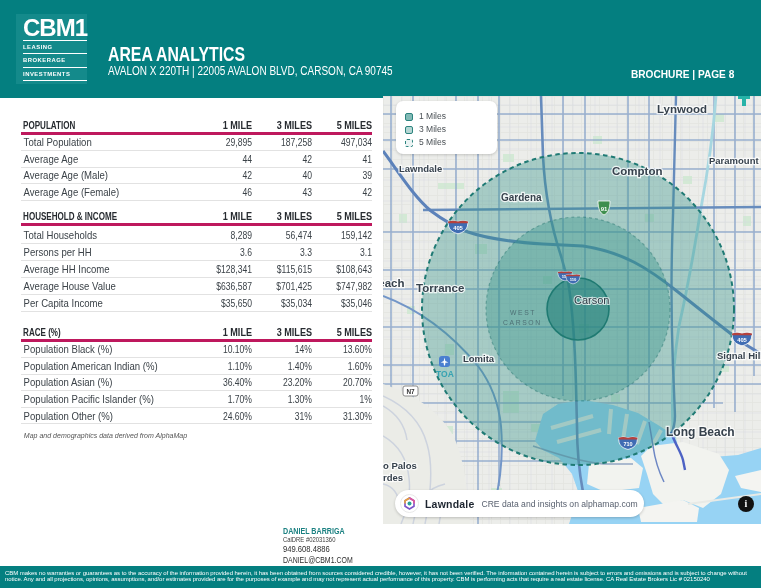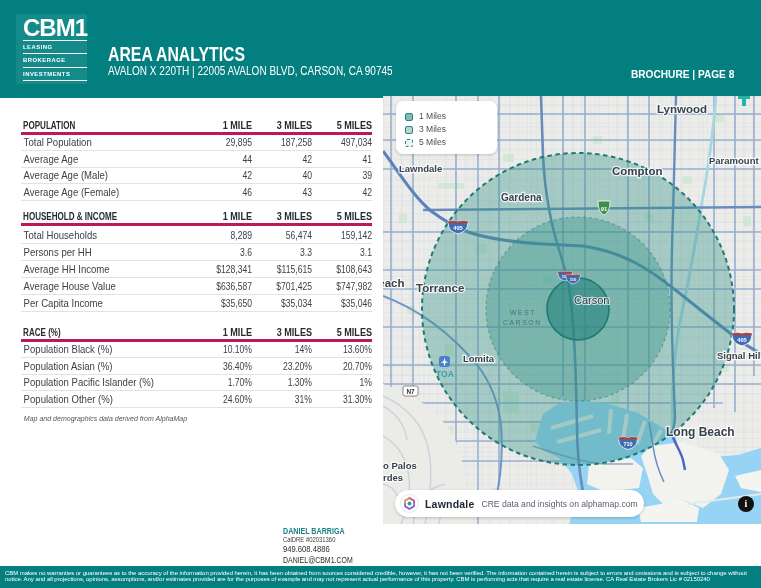--- a/index.html
+++ b/index.html
@@ -147,20 +147,26 @@
         <div class="c0">RACE (%)</div>
         <div class="c1">1 MILE</div>
         <div class="c2">3 MILES</div>
         <div class="c3">5 MILES</div>
       </div>
     <div class="drow" style="height:16.6px">
         <div class="c0">Population Black (%)</div>
         <div class="c1">10.10%</div>
         <div class="c2">14%</div>
         <div class="c3">13.60%</div>
+      </div>
+    <div class="drow" style="height:16.6px">
+        <div class="c0">Population American Indian (%)</div>
+        <div class="c1">1.10%</div>
+        <div class="c2">1.40%</div>
+        <div class="c3">1.60%</div>
       </div>
     <div class="drow" style="height:16.6px">
         <div class="c0">Population Asian (%)</div>
         <div class="c1">36.40%</div>
         <div class="c2">23.20%</div>
         <div class="c3">20.70%</div>
       </div>
     <div class="drow" style="height:16.6px">
         <div class="c0">Population Pacific Islander (%)</div>
         <div class="c1">1.70%</div>

